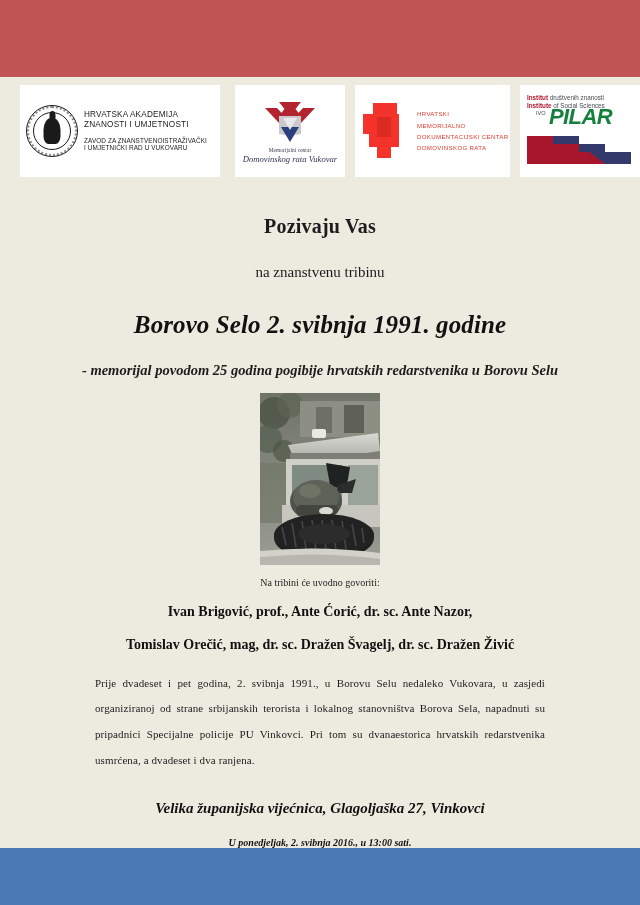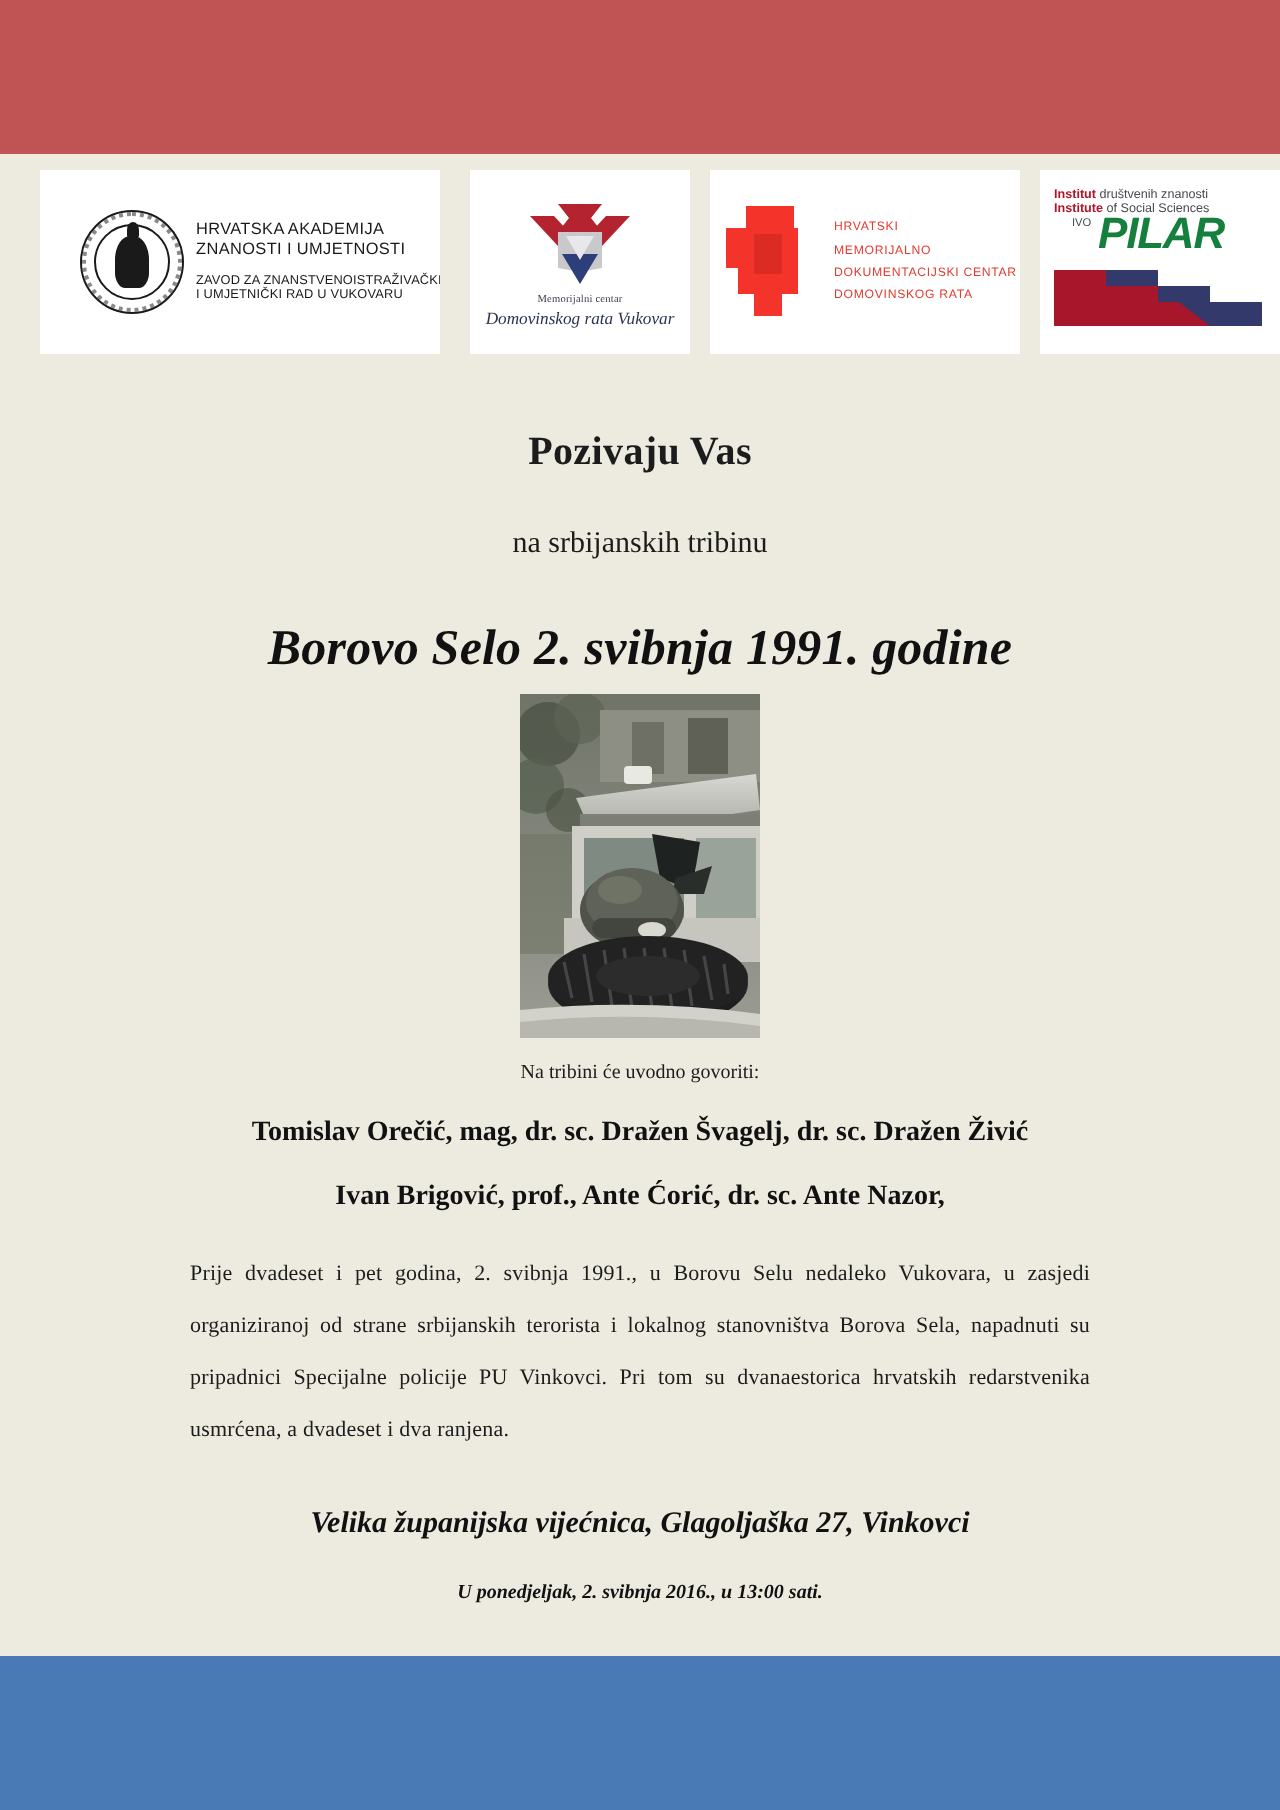--- a/index.html
+++ b/index.html
@@ -43,21 +43,21 @@
   }
   .logo-box {
     background: #ffffff;
     height: 92px;
     box-sizing: border-box;
     display: flex;
     align-items: center;
     justify-content: center;
     overflow: hidden;
   }
-  .logo-1 { width: 200px; margin-left: 20px; padding-left: 14px; }
+  .logo-1 { width: 200px; margin-left: 20px; }
   .logo-2 { width: 110px; margin-left: 15px; }
   .logo-3 { width: 155px; margin-left: 10px; }
   .logo-4 { width: 120px; margin-left: 10px; }
 
   
   .hazu-inner {
     display: flex;
     align-items: center;
     gap: 6px;
     padding: 0 6px;
@@ -407,24 +407,25 @@
         </div>
       </div>
     </div>
 
   </div>
 
   <div class="body-wrap">
 
     <div class="t-invite">Pozivaju Vas</div>
 
-    <div class="t-sub">na srbijanskih tribinu</div>
+    <div class="t-sub">na znanstvenu tribinu</div>
 
     <div class="t-title">Borovo Selo 2. svibnja 1991. godine</div>
 
+    <div class="t-memorial">- memorijal povodom 25 godina pogibije hrvatskih redarstvenika u Borovu Selu</div>
 
     <div class="photo">
       <svg width="120" height="172" viewBox="0 0 120 172">
         <defs>
           <linearGradient id="bgv" x1="0" y1="0" x2="0" y2="1">
             <stop offset="0" stop-color="#6f7368"></stop>
             <stop offset="1" stop-color="#9b9d94"></stop>
           </linearGradient>
           <linearGradient id="roof" x1="0" y1="0" x2="0" y2="1">
             <stop offset="0" stop-color="#d8d8d2"></stop>
@@ -481,22 +482,22 @@
         </g>
         <ellipse cx="64" cy="141" rx="26" ry="10" fill="#2c2c2c"></ellipse>
 
         <path d="M0 158 Q60 152 120 160 L120 172 L0 172 Z" fill="#d2d2cb"></path>
         <path d="M0 164 Q60 158 120 166 L120 172 L0 172 Z" fill="#b7b7b0"></path>
       </svg>
     </div>
 
     <div class="t-speak-lead">Na tribini će uvodno govoriti:</div>
 
+    <div class="t-speaker">Ivan Brigović, prof., Ante Ćorić, dr. sc. Ante Nazor,</div>
     <div class="t-speaker s2">Tomislav Orečić, mag, dr. sc. Dražen Švagelj, dr. sc. Dražen Živić</div>
-    <div class="t-speaker">Ivan Brigović, prof., Ante Ćorić, dr. sc. Ante Nazor,</div>
 
     <div class="t-para">Prije dvadeset i pet godina, 2. svibnja 1991., u Borovu Selu nedaleko Vukovara, u zasjedi organiziranoj od strane srbijanskih terorista i lokalnog stanovništva Borova Sela, napadnuti su pripadnici Specijalne policije PU Vinkovci. Pri tom su dvanaestorica hrvatskih redarstvenika usmrćena, a dvadeset i dva ranjena.</div>
 
     <div class="t-venue">Velika županijska vijećnica, Glagoljaška 27, Vinkovci</div>
     <div class="t-time">U ponedjeljak, 2. svibnja 2016., u 13:00 sati.</div>
 
   </div>
 
   <div class="bottom-band"></div>
 

